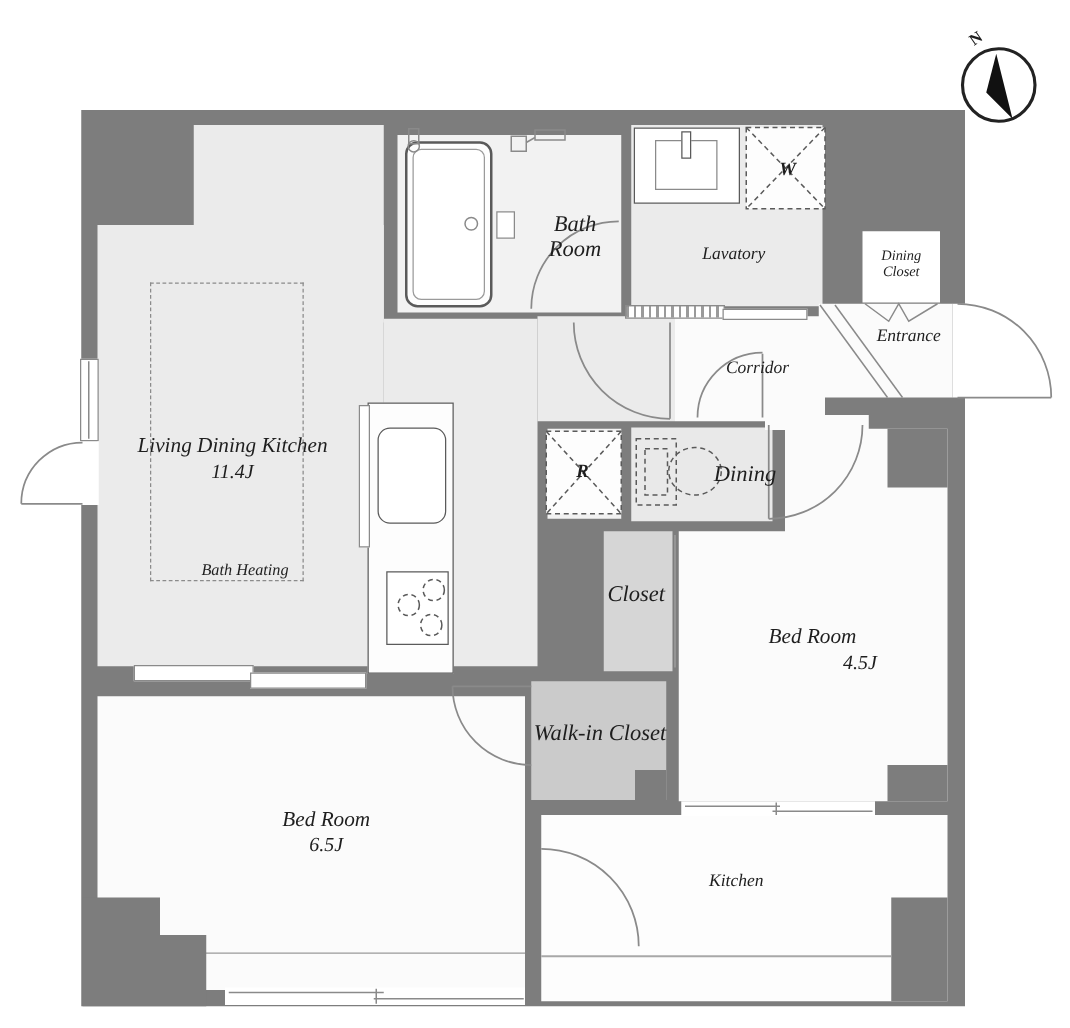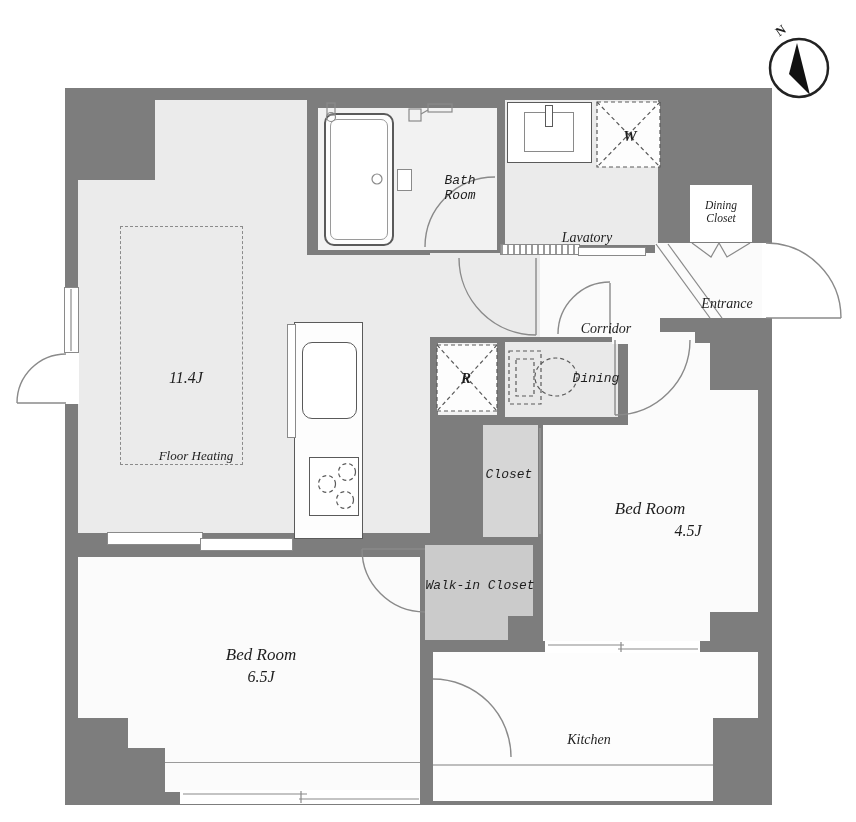--- a/index.html
+++ b/index.html
@@ -11,22 +11,22 @@
   .f-ldk{background:var(--floor-ldk,#ebebeb);}
   .f-bath{background:var(--floor-bath,#f2f2f2);}
   .f-white{background:var(--floor-white,#fbfbfb);}
   .f-toilet{background:var(--floor-toilet,#e9e9e9);}
   .f-closet{background:var(--floor-closet,#d6d6d6);}
   .f-wic{background:var(--floor-wic,#cccccc);}
   .gap{position:absolute;background:#ffffff;}
   .fix{position:absolute;background:#ffffff;border:1px solid var(--fixture,#5a5a5a);}
   .lbl{position:absolute;transform:translate(-50%,-50%);font-style:italic;
        color:var(--text,#1e1e1e);white-space:nowrap;text-align:center;line-height:1.12;}
-  .big{font-size:17px;} .size{font-size:16px;} .med{font-size:14px;margin-top:34px;}
-  .sml{font-size:13px;font-family:Liberation Mono, monospace;} .tiny{font-size:11.5px;} .glyph{font-size:15px;font-weight:bold;}
+  .big{font-size:17px;} .size{font-size:16px;} .med{font-size:14px;}
+  .sml{font-size:18px;} .tiny{font-size:11.5px;} .glyph{font-size:15px;font-weight:bold;}
   .fh{border:1.5px dashed #8b8b8b;position:absolute;}
   .fh-lbl{background:var(--floor-ldk,#ebebeb);padding:0 4px;font-size:13px;}
   svg.overlay{position:absolute;left:0;top:0;pointer-events:none;}
   .arc{fill:none;stroke:var(--line,#8a8a8a);stroke-width:1.4;}
   .thin{stroke:var(--line,#8a8a8a);stroke-width:1.2;fill:none;}
   .dash{stroke:var(--fixture,#5a5a5a);stroke-width:1.2;fill:none;stroke-dasharray:4 3;}
   .dashfill{fill:#fdfdfd;}
   .stripe{position:absolute;background:repeating-linear-gradient(90deg,#9a9a9a 0 2px,#ffffff 2px 6px);
           border:1px solid #8a8a8a;}
   .nlet{font-style:normal;font-weight:bold;font-size:13px;transform:translate(-50%,-50%) rotate(-35deg);}
@@ -153,22 +153,23 @@
       <line class="thin" x1="421" y1="114" x2="428" y2="110"></line>
       <circle class="thin" cx="377" cy="179" r="5" fill="#ffffff"></circle>
     </g>
 
     <g>
       <circle cx="799" cy="68" r="29" fill="#ffffff" stroke="#222222" stroke-width="2.5"></circle>
       <polygon points="797,43 810,95 798,83 789,74" fill="#111111"></polygon>
     </g>
   </svg>
 
+  <div class="lbl big" style="left:186px;top:356px;">Living Dining Kitchen</div>
   <div class="lbl size" style="left:186px;top:378px;font-style:italic;">11.4J</div>
-  <div class="lbl fh-lbl" style="left:196px;top:456px;">Floor Heating</div>
+  <div class="lbl fh-lbl" style="left:196px;top:456px;">Bath Heating</div>
   <div class="lbl sml" style="left:460px;top:189px;">
     <span>Bath</span><br>
     <span>Room</span>
   </div>
   <div class="lbl med" style="left:587px;top:204px;">Lavatory</div>
   <div class="lbl glyph" style="left:630px;top:136px;font-style:italic;">W</div>
   <div class="lbl tiny" style="left:721px;top:212px;">
     <span>Dining</span><br>
     <span>Closet</span>
   </div>

